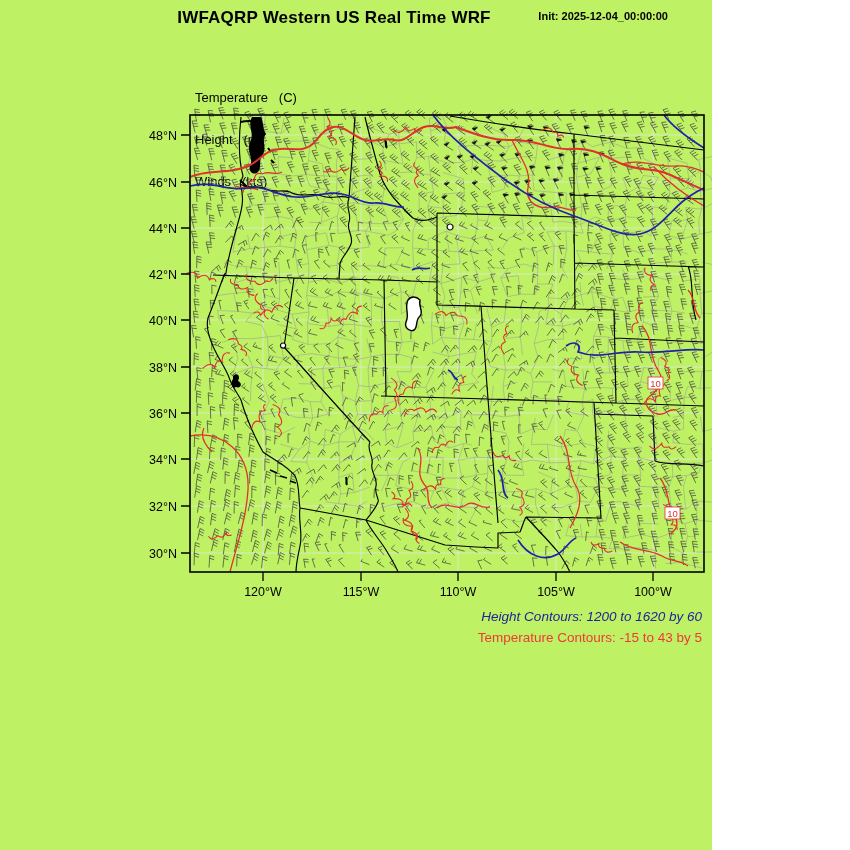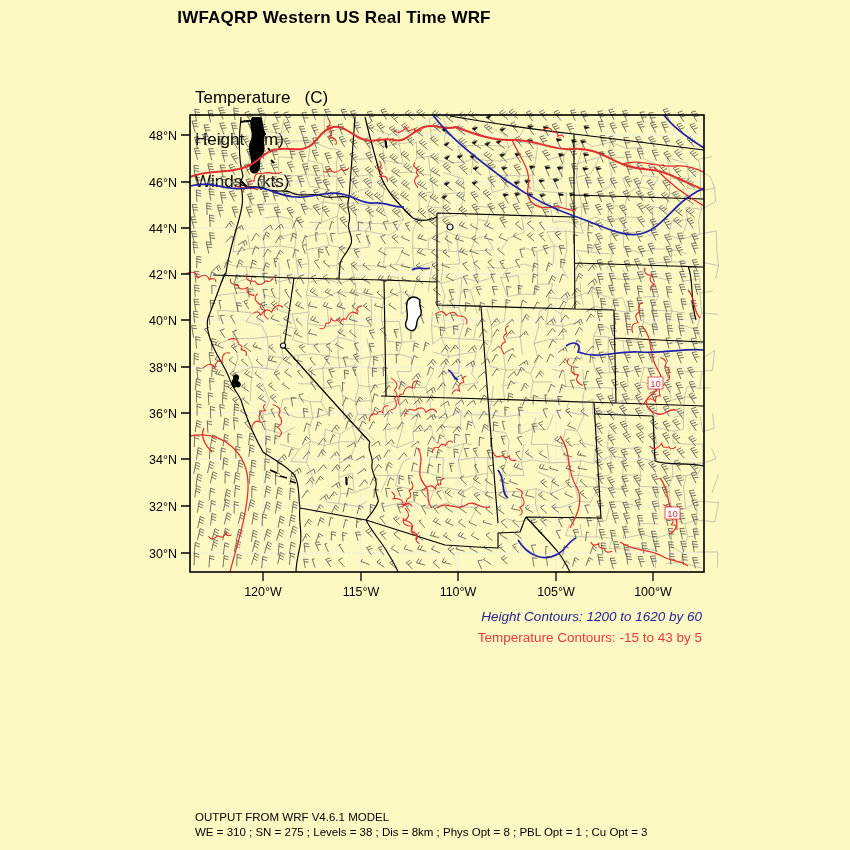--- a/index.html
+++ b/index.html
@@ -1,35 +1,36 @@
 <!DOCTYPE html>
 <html><head>
 <meta charset="utf-8">
 <style>
   html,body{margin:0;padding:0;background:#fff;}
-  #page{position:relative;width:850px;height:850px;background:#fef9c3;overflow:hidden;
+  #page{position:relative;width:712px;height:850px;background:#bef264;overflow:hidden;
         font-family:"Liberation Sans",sans-serif;color:#000;}
   .abs{position:absolute;}
   #title{top:8px;left:134px;width:400px;text-align:center;font-size:17px;font-weight:bold;letter-spacing:.2px;}
   #initblock{top:9px;left:436px;width:232px;text-align:right;font-size:11px;line-height:14px;}
   #initline{font-weight:bold;}
-  #legend{top:63px;left:195px;font-size:17px;line-height:14px;white-space:pre;}
+  #legend{top:63px;left:195px;font-size:13px;line-height:14px;white-space:pre;}
   #captions{left:300px;width:402px;text-align:right;font-size:13.5px;}
   #cap-height{top:609px;}
   #cap-temp{top:630px;}
   #footer{top:810px;left:195px;font-size:11.5px;line-height:15px;}
   svg{position:absolute;top:0;left:0;}
   text{font-family:"Liberation Sans",sans-serif;}
 </style>
 </head>
 <body>
 
 <div id="page">
   <div class="abs" id="title">IWFAQRP Western US Real Time WRF</div>
   <div class="abs" id="initblock">
+    <div id="initline">Init: 2025-12-04_00:00:00</div>
   </div>
   <div class="abs" id="legend">
     <div>Temperature   (C)</div>
     <div>Height   (m)</div>
     <div>Winds   (kts)</div>
   </div>
 
   <svg id="mapsvg" width="850" height="850" viewBox="0 0 850 850">
       <path d="M263,115L263,572M361,115L361,572M458,115L458,572M556,115L556,572M653,115L653,572M190,135L704,135M190,182L704,182M190,228L704,228M190,274L704,274M190,320L704,320M190,367L704,367M190,413L704,413M190,459L704,459M190,506L704,506M190,553L704,553" stroke="#e8e8e8" stroke-width="0.7" fill="none"></path>
       <path d="M223.6,262.7L234.4,265.9M217.1,295.6L233.7,293.3M217.3,310.4L238.0,311.4M222.1,342.4L233.0,338.4M232.9,252.2L249.8,248.6M234.4,265.9L245.9,266.6M231.9,284.1L248.3,278.5M233.7,293.3L254.5,291.6M238.0,311.4L252.4,313.1M233.0,338.4L251.8,338.7M233.0,374.2L252.7,367.0M252.5,113.8L266.1,114.2M254.1,129.5L262.6,130.9M248.5,147.2L266.0,144.7M250.2,157.3L261.2,162.5M251.5,186.5L267.4,187.4M249.6,205.5L263.7,204.2M249.8,248.6L264.4,247.4M245.9,266.6L264.2,269.4M252.4,313.1L264.6,306.4M245.8,321.6L261.8,325.3M251.8,338.7L267.3,337.0M252.7,367.0L266.7,368.7M262.6,130.9L281.0,133.3M265.5,173.7L278.8,173.9M267.4,187.4L276.5,191.8M263.7,204.2L277.5,203.7M264.6,218.0L278.0,216.2M264.4,247.4L279.9,246.0M264.5,276.9L279.7,281.6M264.0,294.7L279.6,299.0M264.6,306.4L277.5,310.0M267.3,337.0L280.3,335.6M268.9,355.5L283.5,358.3M266.7,368.7L276.1,370.1M262.8,414.8L280.2,411.7M265.7,429.0L281.6,433.8M281.0,133.3L291.1,126.0M278.6,141.1L297.7,141.1M278.1,156.7L293.5,157.8M278.8,173.9L291.7,176.0M276.5,191.8L296.6,193.0M278.0,216.2L292.0,219.2M281.1,236.6L296.3,232.9M279.9,246.0L294.7,248.1M279.7,281.6L298.7,277.3M277.5,310.0L292.0,314.2M277.0,324.3L296.3,328.9M283.5,358.3L298.7,355.3M282.9,399.2L297.6,398.3M280.2,411.7L296.0,417.3M281.6,433.8L295.2,427.1M280.0,444.0L299.1,449.5M297.7,141.1L310.4,140.9M291.7,176.0L305.8,174.6M295.7,200.9L310.6,209.3M297.0,265.2L308.9,263.7M292.0,314.2L309.1,312.0M292.4,339.5L308.0,344.4M298.7,355.3L312.1,353.6M298.4,383.6L310.6,384.0M297.6,398.3L310.3,401.7M296.0,417.3L312.7,418.0M299.1,449.5L310.1,441.1M290.7,461.5L306.7,462.3M312.8,131.1L324.6,134.2M310.4,140.9L328.8,148.3M308.3,160.5L322.3,163.8M305.8,174.6L324.1,176.0M309.8,186.1L327.5,189.9M310.6,209.3L323.1,201.8M309.0,222.3L321.4,222.4M305.6,236.7L326.0,232.9M306.6,249.7L329.1,245.5M308.5,282.4L325.8,279.0M306.5,295.3L324.7,298.1M307.6,323.6L328.9,326.4M308.0,344.4L329.2,343.7M312.1,353.6L329.4,356.3M311.8,370.1L322.8,368.2M310.6,384.0L324.1,388.4M310.3,401.7L321.1,401.8M312.7,418.0L328.0,414.1M310.1,441.1L324.3,445.5M324.6,134.2L340.3,127.9M328.8,148.3L338.8,149.5M324.1,176.0L337.1,176.3M323.1,201.8L339.8,204.6M321.4,222.4L337.4,216.1M329.1,245.5L339.7,247.4M327.9,265.8L336.9,265.5M325.8,279.0L340.4,283.5M324.7,298.1L337.9,291.8M328.9,326.4L343.3,324.3M329.2,343.7L337.8,337.0M329.4,356.3L338.4,358.0M322.8,368.2L339.7,367.7M324.1,388.4L339.8,385.5M325.2,429.3L340.4,434.0M324.3,445.5L338.6,442.0M325.7,501.9L338.5,503.6M343.9,113.4L355.0,119.2M339.8,204.6L353.6,202.7M338.1,233.6L356.9,230.7M339.7,247.4L356.6,248.6M340.4,283.5L354.5,277.5M337.9,291.8L356.2,292.7M343.3,324.3L354.7,324.7M337.8,337.0L355.0,341.6M338.4,358.0L357.5,359.4M339.7,367.7L354.3,365.7M342.8,395.7L355.2,401.4M340.4,434.0L352.4,426.0M338.6,442.0L356.6,441.6M339.7,462.9L350.9,457.2M338.7,477.6L352.2,472.9M340.7,493.8L354.3,492.6M338.5,503.6L358.3,506.4M352.0,159.8L371.2,158.4M354.1,176.5L369.7,174.9M351.4,193.4L372.1,186.7M353.6,202.7L368.2,205.3M357.2,221.9L371.4,223.5M356.9,230.7L365.5,231.0M356.6,248.6L369.1,247.1M351.2,266.3L370.1,265.5M354.5,277.5L367.3,280.0M356.2,292.7L371.0,296.7M354.7,324.7L371.1,327.0M357.5,359.4L371.2,356.7M358.5,385.5L369.0,386.8M355.2,401.4L371.9,400.6M357.5,414.2L371.4,414.9M352.4,426.0L365.6,430.9M354.3,492.6L369.8,487.0M358.3,506.4L367.2,501.3M368.5,126.9L389.1,134.5M368.9,140.6L382.9,146.7M368.2,205.3L381.8,204.7M371.4,223.5L389.1,223.8M365.5,231.0L388.3,235.2M370.1,265.5L383.5,267.0M371.0,296.7L384.0,298.9M371.2,356.7L382.1,354.6M368.0,367.8L385.7,368.3M369.0,386.8L388.2,382.5M371.4,414.9L388.5,414.3M374.3,475.2L388.3,475.5M389.1,134.5L398.7,130.5M382.9,146.7L399.1,143.8M383.6,160.4L403.1,163.9M389.1,223.8L403.5,219.0M388.3,235.2L395.5,231.4M385.1,248.0L403.9,247.7M383.5,267.0L396.2,264.2M388.3,276.2L398.1,277.6M384.0,298.9L401.1,291.5M381.7,321.5L399.5,321.5M387.3,341.3L402.0,342.4M382.1,354.6L398.7,354.2M388.2,382.5L400.4,381.8M383.8,404.4L399.6,399.5M385.3,430.1L403.0,425.5M386.4,441.9L396.9,448.0M388.3,475.5L397.8,475.0M381.4,507.3L402.7,502.3M398.7,130.5L414.8,132.5M399.1,143.8L416.5,141.9M399.3,172.8L411.1,171.9M396.2,264.2L413.9,268.3M401.1,291.5L412.4,296.6M401.3,314.1L413.4,305.8M402.0,342.4L415.4,340.9M398.7,354.2L411.4,357.5M397.0,371.5L411.2,371.8M400.4,381.8L411.8,387.6M400.3,413.0L418.0,415.7M396.9,448.0L413.8,441.1M402.9,461.9L410.7,457.9M395.6,485.8L417.4,490.7M402.7,502.3L414.1,501.8M416.7,157.7L428.5,156.5M411.1,171.9L430.6,175.2M419.0,194.3L433.5,191.7M417.9,218.0L430.1,220.8M412.6,248.0L428.1,249.3M413.9,268.3L433.0,261.5M411.8,387.6L425.8,387.2M412.9,431.9L431.8,428.8M412.9,470.9L428.5,473.1M417.4,490.7L433.7,490.8M414.1,501.8L427.1,508.4M429.2,118.5L442.2,115.4M430.6,130.7L446.7,127.1M428.5,156.5L447.3,163.0M427.7,206.2L443.3,208.3M430.1,220.8L443.3,217.0M428.3,239.2L445.9,231.1M428.1,249.3L449.4,251.3M429.8,278.3L441.0,283.5M431.5,325.5L444.9,328.7M432.7,344.1L441.5,337.5M432.6,352.0L449.0,356.5M430.1,415.8L446.9,418.2M433.7,440.8L448.7,448.1M429.9,456.8L443.2,457.7M428.5,473.1L442.8,478.0M433.7,490.8L440.9,487.0M427.1,508.4L448.7,502.7M446.7,127.1L463.8,126.5M447.3,163.0L463.7,162.2M442.8,172.6L463.1,178.6M442.9,193.9L464.4,192.6M443.3,217.0L456.5,215.5M445.9,231.1L456.3,235.4M449.4,251.3L458.4,251.7M443.0,264.8L460.0,263.9M441.0,283.5L461.8,277.5M442.3,306.5L458.9,307.7M444.9,328.7L464.0,323.2M441.5,337.5L458.9,338.7M449.0,356.5L459.5,354.5M441.9,372.0L458.9,373.3M446.9,418.2L461.0,410.7M441.1,426.4L460.6,427.7M448.7,448.1L464.0,443.5M442.8,478.0L462.0,478.0M440.9,487.0L464.1,490.9M448.7,502.7L460.4,507.0M457.9,146.1L473.3,145.6M463.7,162.2L473.0,158.6M456.3,235.4L474.9,239.4M458.4,251.7L470.6,251.1M461.8,277.5L478.9,281.7M460.8,292.2L470.5,290.7M458.9,338.7L473.7,339.5M459.5,354.5L476.3,351.7M459.8,385.6L478.5,382.5M456.9,398.3L474.1,398.3M464.0,443.5L471.7,444.9M458.3,460.3L474.5,457.3M462.0,478.0L476.3,475.0M464.1,490.9L472.5,486.7M460.4,507.0L476.9,507.4M473.3,145.6L493.4,145.5M473.0,158.6L486.8,160.5M476.0,206.2L491.4,207.5M478.0,219.7L487.1,221.1M474.9,239.4L486.1,235.8M470.6,251.1L493.7,250.0M478.9,281.7L493.9,276.9M473.7,339.5L491.8,341.4M474.1,398.3L491.5,401.5M470.7,415.0L489.0,414.5M474.5,457.3L487.9,457.7M476.3,475.0L487.7,473.4M472.5,486.7L485.8,493.0M486.6,125.7L504.3,134.4M493.4,145.5L509.0,147.1M486.8,160.5L500.7,161.1M490.5,176.8L506.4,175.0M492.1,192.4L504.3,189.2M487.7,267.3L508.2,268.5M491.7,327.4L504.0,321.7M490.4,366.5L505.5,370.2M491.5,401.5L504.8,401.4M489.0,414.5L503.9,416.9M487.7,430.0L505.7,432.7M487.9,457.7L507.6,457.0M485.8,493.0L506.8,491.9M509.0,147.1L516.9,141.5M500.7,161.1L522.7,156.5M506.4,175.0L519.3,175.9M509.0,238.0L524.2,232.6M508.2,268.5L523.7,264.0M500.7,278.0L518.2,275.6M507.3,296.7L520.6,294.2M505.2,338.5L520.2,336.7M505.5,370.2L521.5,369.6M503.0,386.3L517.3,382.3M503.9,416.9L518.8,414.9M507.6,457.0L521.4,462.4M501.6,475.0L524.0,475.5M506.8,491.9L521.5,491.3M505.1,518.5L518.4,521.9M516.9,141.5L537.5,145.1M522.7,156.5L536.1,157.7M519.3,175.9L532.5,175.0M521.5,216.2L530.6,219.1M522.9,247.2L536.8,251.7M523.7,264.0L537.8,268.1M520.6,294.2L535.5,294.3M521.5,369.6L530.6,373.6M520.5,433.9L533.2,428.6M521.4,462.4L532.7,460.0M521.5,491.3L536.1,488.6M518.4,521.9L539.5,517.1M534.1,190.7L553.9,192.3M533.3,205.8L550.1,203.0M536.8,251.7L554.1,245.8M537.5,284.0L552.9,284.0M539.0,312.0L549.1,306.0M534.1,343.6L547.7,339.7M533.1,381.9L552.3,381.9M530.5,397.4L548.7,398.9M533.2,428.6L547.3,429.9M531.4,444.5L547.3,444.2M532.7,460.0L549.3,462.9M537.9,471.8L552.9,478.5M536.1,488.6L550.3,493.8M539.5,517.1L551.5,522.0M547.2,160.0L563.9,155.5M547.7,178.9L561.2,179.1M553.9,192.3L566.4,192.8M552.9,222.2L562.8,221.3M546.8,231.9L565.8,231.1M554.1,245.8L566.8,248.9M548.2,297.8L568.1,299.2M549.1,306.0L560.9,314.0M545.7,324.1L562.5,326.2M547.7,339.7L563.7,338.9M551.9,369.3L563.8,372.0M548.7,398.9L568.9,401.1M547.3,444.2L561.3,446.9M549.3,462.9L568.5,462.3M550.3,493.8L567.8,486.0M553.3,507.6L561.5,507.6M569.3,147.7L584.3,141.5M565.9,208.9L582.1,206.9M562.8,221.3L580.6,224.4M565.8,231.1L583.2,233.2M568.1,299.2L581.0,294.8M562.5,326.2L578.6,322.3M562.8,358.2L582.1,358.6M566.1,386.2L584.5,388.4M568.9,401.1L582.4,403.1M566.1,411.8L584.1,415.0M565.6,429.4L577.2,430.9M561.3,446.9L583.7,443.2M568.5,462.3L580.8,460.6M569.5,476.2L578.6,475.1M567.8,486.0L575.5,486.8M561.5,507.6L578.0,501.0M565.8,535.7L582.0,537.0M584.3,141.5L592.6,146.6M577.7,163.3L599.4,157.2M576.5,177.3L590.8,173.8M580.6,224.4L595.2,217.0M576.6,250.4L590.5,252.0M582.9,266.2L597.9,262.7M581.0,294.8L591.6,291.6M584.5,388.4L598.7,387.4M582.4,403.1L593.0,399.4M583.7,443.2L595.9,446.3M580.8,460.6L593.5,463.6M578.6,475.1L594.8,478.5M575.5,486.8L598.3,486.7M578.0,501.0L590.7,502.4M582.0,537.0L596.0,536.9M592.6,146.6L610.4,142.0M595.0,193.2L611.4,186.0M595.2,217.0L608.0,221.4M590.5,252.0L612.6,254.3M591.6,291.6L614.5,299.4M594.5,306.3L610.6,309.7M599.2,324.0L610.2,329.3M593.7,336.2L608.4,337.0M592.5,359.3L608.2,351.8M596.3,373.5L609.7,372.8M598.7,387.4L612.6,388.2M592.4,412.4L606.5,411.0M593.5,463.6L611.2,456.0M594.8,478.5L610.1,474.7M598.3,486.7L608.7,488.2M598.0,516.9L605.7,521.5M596.0,536.9L612.7,538.3M610.4,142.0L626.5,148.5M608.6,158.7L625.6,157.0M608.5,205.8L624.8,206.0M608.0,221.4L625.6,216.9M609.8,234.8L623.1,233.8M610.4,278.4L628.7,279.8M614.5,299.4L622.6,297.2M610.6,309.7L628.0,312.2M608.4,337.0L622.7,340.8M609.7,372.8L626.6,372.3M612.6,388.2L628.3,386.0M612.1,404.0L622.2,400.4M606.5,411.0L625.0,415.5M607.6,447.4L625.4,448.5M611.2,456.0L624.1,457.8M608.7,488.2L623.4,489.4M611.6,501.8L620.9,501.7M609.0,548.6L628.4,549.0M626.5,148.5L641.9,147.5M628.0,192.8L638.6,186.9M625.6,216.9L637.4,217.5M623.1,233.8L643.8,230.9M623.6,247.4L639.6,252.8M628.7,279.8L642.8,277.9M628.0,312.2L642.4,308.5M622.7,340.8L636.7,342.1M626.6,372.3L643.9,367.6M622.2,400.4L636.2,399.0M625.4,448.5L641.5,447.6M622.6,474.7L640.9,475.2M620.9,501.7L639.3,506.8M623.2,538.3L641.3,534.5M628.4,549.0L636.3,547.6M643.4,158.5L654.8,163.8M643.0,175.5L658.4,177.2M638.6,186.9L651.8,189.3M643.8,230.9L650.7,236.1M639.6,252.8L655.2,248.9M643.1,297.0L658.6,296.3M643.5,321.7L657.7,328.5M643.9,367.6L658.3,368.6M640.7,381.5L651.1,384.6M638.2,457.2L651.3,460.7M639.0,486.3L657.1,487.2M637.2,523.3L658.8,524.0M641.3,534.5L657.0,538.0M636.3,547.6L655.3,550.4M651.8,206.6L665.6,208.9M655.2,248.9L671.4,249.2M655.4,262.9L671.7,262.0M652.4,276.1L671.4,281.1M651.0,310.0L672.0,311.1M658.4,358.8L669.3,352.4M653.4,426.5L673.8,431.2M651.3,460.7L672.3,463.2M657.8,479.0L672.8,476.5M657.1,487.2L668.8,486.9M657.0,538.0L671.6,533.0M667.4,157.8L687.0,163.2M670.4,178.1L688.6,178.6M669.4,194.2L687.8,187.8M671.7,221.2L687.7,219.8M669.0,235.6L681.4,239.3M671.4,249.2L687.5,253.9M671.7,262.0L687.2,262.0M672.0,311.1L684.9,313.0M670.4,342.2L688.5,341.7M670.3,400.6L684.4,397.0M672.8,417.5L683.4,415.1M673.8,431.2L683.6,429.0M673.0,442.7L687.4,444.3M672.3,463.2L689.1,463.2M672.8,476.5L686.5,475.5M671.3,508.4L685.8,509.1M665.7,515.9L684.9,523.7M671.2,547.0L683.1,553.2M665.5,563.5L681.4,562.5M688.6,178.6L700.5,170.9M687.8,187.8L700.5,191.3M685.6,207.4L701.5,209.3M681.4,239.3L699.7,234.1M681.8,281.2L699.9,279.0M681.2,325.0L696.1,329.3M688.5,341.7L702.4,343.5M681.9,371.8L702.0,371.3M687.5,386.7L699.8,388.4M684.4,397.0L697.3,398.2M687.4,444.3L702.9,444.0M689.1,463.2L702.9,463.1M686.5,475.5L698.3,473.0M685.8,509.1L697.1,501.1M684.9,523.7L696.5,520.1M687.6,536.5L695.7,536.2M681.4,562.5L702.6,568.3M698.8,159.3L712.0,156.5M700.5,170.9L710.7,177.1M700.5,191.3L714.5,187.9M701.5,209.3L715.6,201.8M699.7,234.1L716.1,230.8M701.8,262.2L718.5,265.7M700.0,293.5L712.5,290.8M701.7,313.0L718.2,314.3M702.3,358.6L714.7,350.6M702.0,371.3L712.4,370.2M699.8,388.4L711.0,387.6M702.6,431.8L714.2,428.3M702.9,463.1L716.0,458.7M697.1,501.1L718.7,502.6M696.5,520.1L714.8,521.8M696.5,552.1L717.8,551.9M217.3,310.4L219.5,320.6M236.3,230.5L232.9,252.2M233.7,293.3L238.0,311.4M235.9,328.9L233.0,338.4M233.0,338.4L237.9,358.3M237.9,358.3L233.0,374.2M252.5,113.8L254.1,129.5M254.1,129.5L248.5,147.2M250.2,157.3L246.0,172.7M246.0,172.7L251.5,186.5M251.5,186.5L249.6,205.5M247.7,234.9L249.8,248.6M245.9,266.6L248.3,278.5M248.3,278.5L254.5,291.6M252.4,313.1L245.8,321.6M247.7,354.7L252.7,367.0M252.7,367.0L250.9,385.8M250.9,385.8L250.4,401.2M266.1,114.2L262.6,130.9M262.6,130.9L266.0,144.7M267.4,187.4L263.7,204.2M263.3,234.9L264.4,247.4M264.4,247.4L264.2,269.4M264.2,269.4L264.5,276.9M264.0,294.7L264.6,306.4M261.8,325.3L267.3,337.0M267.3,337.0L268.9,355.5M268.9,355.5L266.7,368.7M262.6,383.4L269.4,401.1M269.4,401.1L262.8,414.8M262.8,414.8L265.7,429.0M265.7,429.0L265.8,448.2M284.2,118.0L281.0,133.3M278.1,156.7L278.8,173.9M277.5,203.7L278.0,216.2M278.0,216.2L281.1,236.6M281.1,236.6L279.9,246.0M278.8,261.9L279.7,281.6M279.7,281.6L279.6,299.0M279.6,299.0L277.5,310.0M280.3,335.6L283.5,358.3M283.5,358.3L276.1,370.1M282.9,399.2L280.2,411.7M296.6,193.0L295.7,200.9M292.0,219.2L296.3,232.9M296.3,232.9L294.7,248.1M294.7,248.1L297.0,265.2M297.0,265.2L298.7,277.3M298.7,277.3L291.3,292.9M292.0,314.2L296.3,328.9M296.3,328.9L292.4,339.5M298.7,355.3L296.7,367.7M299.1,449.5L290.7,461.5M310.4,140.9L308.3,160.5M308.3,160.5L305.8,174.6M305.8,174.6L309.8,186.1M305.6,236.7L306.6,249.7M306.6,249.7L308.9,263.7M308.9,263.7L308.5,282.4M308.5,282.4L306.5,295.3M306.5,295.3L309.1,312.0M309.1,312.0L307.6,323.6M307.6,323.6L308.0,344.4M311.8,370.1L310.6,384.0M310.3,401.7L312.7,418.0M312.7,418.0L308.6,428.2M308.6,428.2L310.1,441.1M310.1,441.1L306.7,462.3M306.7,462.3L313.6,479.0M313.6,479.0L311.7,487.7M324.0,113.6L324.6,134.2M322.3,163.8L324.1,176.0M324.1,176.0L327.5,189.9M327.5,189.9L323.1,201.8M323.1,201.8L321.4,222.4M326.0,232.9L329.1,245.5M327.4,308.5L328.9,326.4M329.2,343.7L329.4,356.3M329.4,356.3L322.8,368.2M322.8,368.2L324.1,388.4M324.1,388.4L321.1,401.8M321.1,401.8L328.0,414.1M325.2,429.3L324.3,445.5M324.3,445.5L321.9,456.5M338.8,149.5L336.3,163.9M336.3,163.9L337.1,176.3M337.1,176.3L336.5,194.2M336.5,194.2L339.8,204.6M339.8,204.6L337.4,216.1M337.4,216.1L338.1,233.6M339.7,247.4L336.9,265.5M336.9,265.5L340.4,283.5M337.9,291.8L343.2,311.3M343.2,311.3L343.3,324.3M343.3,324.3L337.8,337.0M337.8,337.0L338.4,358.0M338.4,358.0L339.7,367.7M339.8,385.5L342.8,395.7M342.8,395.7L343.8,418.2M340.4,434.0L338.6,442.0M338.6,442.0L339.7,462.9M339.7,462.9L338.7,477.6M338.7,477.6L340.7,493.8M340.7,493.8L338.5,503.6M355.0,119.2L353.7,126.4M352.0,159.8L354.1,176.5M354.1,176.5L351.4,193.4M353.6,202.7L357.2,221.9M351.2,266.3L354.5,277.5M354.5,277.5L356.2,292.7M356.2,292.7L352.8,310.4M352.8,310.4L354.7,324.7M354.7,324.7L355.0,341.6M355.0,341.6L357.5,359.4M357.5,359.4L354.3,365.7M354.3,365.7L358.5,385.5M358.5,385.5L355.2,401.4M355.2,401.4L357.5,414.2M357.5,414.2L352.4,426.0M352.4,426.0L356.6,441.6M356.6,441.6L350.9,457.2M352.2,472.9L354.3,492.6M368.5,126.9L368.9,140.6M368.9,140.6L371.2,158.4M369.7,174.9L372.1,186.7M368.2,205.3L371.4,223.5M371.4,223.5L365.5,231.0M365.5,231.0L369.1,247.1M371.0,296.7L371.7,311.3M371.7,311.3L371.1,327.0M366.6,338.3L371.2,356.7M371.2,356.7L368.0,367.8M368.0,367.8L369.0,386.8M369.0,386.8L371.9,400.6M371.9,400.6L371.4,414.9M365.6,430.9L374.2,440.6M389.1,134.5L382.9,146.7M382.9,146.7L383.6,160.4M383.6,160.4L386.3,170.8M384.2,188.9L381.8,204.7M381.8,204.7L389.1,223.8M385.1,248.0L383.5,267.0M384.0,298.9L381.7,309.2M381.7,309.2L381.7,321.5M381.7,321.5L387.3,341.3M382.1,354.6L385.7,368.3M385.7,368.3L388.2,382.5M388.2,382.5L383.8,404.4M383.8,404.4L388.5,414.3M388.5,414.3L385.3,430.1M385.3,430.1L386.4,441.9M385.7,463.3L388.3,475.5M388.3,475.5L381.2,491.8M398.7,130.5L399.1,143.8M399.1,143.8L403.1,163.9M397.8,205.4L403.5,219.0M403.5,219.0L395.5,231.4M403.9,247.7L396.2,264.2M398.1,277.6L401.1,291.5M401.1,291.5L401.3,314.1M399.5,321.5L402.0,342.4M402.0,342.4L398.7,354.2M397.0,371.5L400.4,381.8M400.4,381.8L399.6,399.5M399.6,399.5L400.3,413.0M400.3,413.0L403.0,425.5M403.0,425.5L396.9,448.0M402.9,461.9L397.8,475.0M397.8,475.0L395.6,485.8M416.5,141.9L416.7,157.7M416.7,157.7L411.1,171.9M419.0,194.3L419.2,209.0M417.9,218.0L413.0,230.6M413.0,230.6L412.6,248.0M412.6,248.0L413.9,268.3M417.9,276.4L412.4,296.6M413.4,305.8L418.7,328.6M411.4,357.5L411.2,371.8M411.8,387.6L416.0,403.5M416.0,403.5L418.0,415.7M418.0,415.7L412.9,431.9M412.9,431.9L413.8,441.1M417.4,490.7L414.1,501.8M429.2,118.5L430.6,130.7M430.6,130.7L432.0,142.3M428.5,156.5L430.6,175.2M430.6,175.2L433.5,191.7M433.5,191.7L427.7,206.2M427.7,206.2L430.1,220.8M428.3,239.2L428.1,249.3M433.0,261.5L429.8,278.3M429.8,278.3L428.5,291.6M432.4,312.0L431.5,325.5M431.5,325.5L432.7,344.1M433.6,370.9L425.8,387.2M425.8,387.2L430.3,401.3M430.3,401.3L430.1,415.8M431.8,428.8L433.7,440.8M429.9,456.8L428.5,473.1M433.7,490.8L427.1,508.4M442.2,115.4L446.7,127.1M446.7,127.1L444.1,141.0M442.9,193.9L443.3,208.3M443.3,208.3L443.3,217.0M445.9,231.1L449.4,251.3M443.0,264.8L441.0,283.5M441.0,283.5L444.8,296.3M444.8,296.3L442.3,306.5M442.3,306.5L444.9,328.7M444.9,328.7L441.5,337.5M441.5,337.5L449.0,356.5M449.0,356.5L441.9,372.0M441.9,372.0L444.4,385.1M444.4,385.1L443.7,401.8M443.7,401.8L446.9,418.2M446.9,418.2L441.1,426.4M441.1,426.4L448.7,448.1M443.2,457.7L442.8,478.0M440.9,487.0L448.7,502.7M457.9,146.1L463.7,162.2M463.1,178.6L464.4,192.6M464.4,192.6L461.3,206.8M461.3,206.8L456.5,215.5M456.3,235.4L458.4,251.7M458.4,251.7L460.0,263.9M461.8,277.5L460.8,292.2M460.8,292.2L458.9,307.7M458.9,307.7L464.0,323.2M464.0,323.2L458.9,338.7M458.9,338.7L459.5,354.5M459.5,354.5L458.9,373.3M461.0,410.7L460.6,427.7M464.0,443.5L458.3,460.3M458.3,460.3L462.0,478.0M464.1,490.9L460.4,507.0M473.0,158.6L471.3,173.1M476.0,206.2L478.0,219.7M478.0,219.7L474.9,239.4M474.9,239.4L470.6,251.1M470.6,251.1L473.8,261.4M473.8,261.4L478.9,281.7M478.9,281.7L470.5,290.7M470.5,290.7L477.5,314.1M476.6,323.0L473.7,339.5M476.3,351.7L471.7,374.0M471.7,374.0L478.5,382.5M470.7,415.0L474.9,428.5M474.5,457.3L476.3,475.0M476.3,475.0L472.5,486.7M476.9,507.4L470.7,519.6M486.8,160.5L490.5,176.8M490.5,176.8L492.1,192.4M491.4,207.5L487.1,221.1M486.1,235.8L493.7,250.0M487.7,267.3L493.9,276.9M486.8,308.0L491.7,327.4M491.7,327.4L491.8,341.4M491.8,341.4L486.5,354.9M486.5,354.9L490.4,366.5M493.4,385.5L491.5,401.5M491.5,401.5L489.0,414.5M489.0,414.5L487.7,430.0M489.0,448.6L487.9,457.7M487.9,457.7L487.7,473.4M487.7,473.4L485.8,493.0M485.8,493.0L490.8,501.4M504.3,134.4L509.0,147.1M509.0,147.1L500.7,161.1M506.4,175.0L504.3,189.2M503.7,201.0L503.2,219.8M509.0,238.0L501.2,249.8M508.2,268.5L500.7,278.0M500.7,278.0L507.3,296.7M506.1,306.6L504.0,321.7M503.4,353.0L505.5,370.2M505.5,370.2L503.0,386.3M503.0,386.3L504.8,401.4M505.7,432.7L509.1,441.3M509.1,441.3L507.6,457.0M507.6,457.0L501.6,475.0M501.6,475.0L506.8,491.9M524.4,127.2L516.9,141.5M519.3,175.9L517.4,193.5M521.5,216.2L524.2,232.6M518.2,275.6L520.6,294.2M521.9,308.9L521.3,325.3M521.3,325.3L520.2,336.7M520.2,336.7L522.6,355.0M521.0,403.0L518.8,414.9M518.8,414.9L520.5,433.9M523.8,443.5L521.4,462.4M521.4,462.4L524.0,475.5M521.5,491.3L521.7,505.8M537.5,145.1L536.1,157.7M536.1,157.7L532.5,175.0M532.5,175.0L534.1,190.7M533.3,205.8L530.6,219.1M536.8,251.7L537.8,268.1M537.8,268.1L537.5,284.0M537.5,284.0L535.5,294.3M539.0,312.0L538.6,326.9M538.6,326.9L534.1,343.6M534.1,343.6L538.0,357.8M538.0,357.8L530.6,373.6M530.6,373.6L533.1,381.9M533.1,381.9L530.5,397.4M535.4,417.8L533.2,428.6M533.2,428.6L531.4,444.5M536.1,488.6L535.4,504.1M535.4,504.1L539.5,517.1M550.1,203.0L552.9,222.2M546.8,231.9L554.1,245.8M554.1,245.8L553.3,263.9M552.9,284.0L548.2,297.8M548.2,297.8L549.1,306.0M549.1,306.0L545.7,324.1M553.4,414.9L547.3,429.9M547.3,444.2L549.3,462.9M552.9,478.5L550.3,493.8M569.3,147.7L563.9,155.5M563.9,155.5L561.2,179.1M566.4,192.8L565.9,208.9M565.8,231.1L566.8,248.9M566.8,248.9L562.5,268.5M562.5,268.5L567.8,278.7M568.1,299.2L560.9,314.0M560.9,314.0L562.5,326.2M562.5,326.2L563.7,338.9M563.8,372.0L566.1,386.2M568.9,401.1L566.1,411.8M565.6,429.4L561.3,446.9M561.3,446.9L568.5,462.3M568.5,462.3L569.5,476.2M569.5,476.2L567.8,486.0M569.2,523.9L565.8,535.7M584.3,141.5L577.7,163.3M577.7,163.3L576.5,177.3M576.5,177.3L577.9,186.9M577.9,186.9L582.1,206.9M582.1,206.9L580.6,224.4M580.6,224.4L583.2,233.2M576.6,250.4L582.9,266.2M580.0,282.1L581.0,294.8M581.0,294.8L583.5,305.7M577.6,340.7L582.1,358.6M582.8,369.3L584.5,388.4M584.5,388.4L582.4,403.1M582.4,403.1L584.1,415.0M584.1,415.0L577.2,430.9M577.2,430.9L583.7,443.2M580.8,460.6L578.6,475.1M578.6,475.1L575.5,486.8M575.5,486.8L578.0,501.0M580.3,523.7L582.0,537.0M599.4,157.2L590.8,173.8M597.5,238.4L590.5,252.0M594.9,283.8L591.6,291.6M591.6,291.6L594.5,306.3M599.2,324.0L593.7,336.2M593.7,336.2L592.5,359.3M592.5,359.3L596.3,373.5M593.0,399.4L592.4,412.4M592.4,412.4L598.5,433.6M595.9,446.3L593.5,463.6M594.8,478.5L598.3,486.7M598.3,486.7L590.7,502.4M598.0,516.9L596.0,536.9M610.4,142.0L608.6,158.7M608.6,158.7L611.4,173.4M611.4,173.4L611.4,186.0M608.5,205.8L608.0,221.4M609.8,234.8L612.6,254.3M612.6,254.3L606.8,269.0M610.4,278.4L614.5,299.4M614.5,299.4L610.6,309.7M608.4,337.0L608.2,351.8M608.2,351.8L609.7,372.8M612.6,388.2L612.1,404.0M608.8,430.6L607.6,447.4M607.6,447.4L611.2,456.0M611.2,456.0L610.1,474.7M611.6,501.8L605.7,521.5M612.7,538.3L609.0,548.6M622.7,177.4L628.0,192.8M628.0,192.8L624.8,206.0M624.8,206.0L625.6,216.9M625.6,216.9L623.1,233.8M623.1,233.8L623.6,247.4M622.4,269.0L628.7,279.8M622.6,297.2L628.0,312.2M628.0,312.2L625.4,322.6M622.7,340.8L624.8,355.2M626.6,372.3L628.3,386.0M622.2,400.4L625.0,415.5M625.0,415.5L627.3,434.3M625.4,448.5L624.1,457.8M624.1,457.8L622.6,474.7M622.6,474.7L623.4,489.4M627.0,519.1L623.2,538.3M641.9,147.5L643.4,158.5M643.0,175.5L638.6,186.9M638.6,186.9L642.6,200.5M643.4,267.4L642.8,277.9M642.4,308.5L643.5,321.7M643.5,321.7L636.7,342.1M643.9,367.6L640.7,381.5M640.7,381.5L636.2,399.0M636.2,399.0L644.4,411.2M641.5,447.6L638.2,457.2M638.2,457.2L640.9,475.2M640.9,475.2L639.0,486.3M639.0,486.3L639.3,506.8M637.2,523.3L641.3,534.5M658.4,177.2L651.8,189.3M651.8,206.6L653.1,222.7M653.1,222.7L650.7,236.1M652.4,276.1L658.6,296.3M658.6,296.3L651.0,310.0M651.0,310.0L657.7,328.5M658.4,358.8L658.3,368.6M651.1,384.6L655.7,396.1M655.7,396.1L657.3,417.3M653.4,426.5L657.7,448.2M651.3,460.7L657.8,479.0M657.1,487.2L659.1,509.2M657.0,538.0L655.3,550.4M655.3,550.4L655.5,568.4M667.4,157.8L670.4,178.1M670.4,178.1L669.4,194.2M669.4,194.2L665.6,208.9M671.7,221.2L669.0,235.6M671.4,249.2L671.7,262.0M668.6,295.5L672.0,311.1M672.0,311.1L668.7,324.7M670.1,387.3L670.3,400.6M673.8,431.2L673.0,442.7M672.3,463.2L672.8,476.5M672.8,476.5L668.8,486.9M668.8,486.9L671.3,508.4M671.3,508.4L665.7,515.9M671.6,533.0L671.2,547.0M687.0,163.2L688.6,178.6M688.6,178.6L687.8,187.8M685.6,207.4L687.7,219.8M687.7,219.8L681.4,239.3M687.5,386.7L684.4,397.0M684.4,397.0L683.4,415.1M683.4,415.1L683.6,429.0M686.5,475.5L683.4,487.2M683.4,487.2L685.8,509.1M684.9,523.7L687.6,536.5M687.6,536.5L683.1,553.2M683.1,553.2L681.4,562.5M698.8,159.3L700.5,170.9M700.5,170.9L700.5,191.3M700.5,191.3L701.5,209.3M701.5,209.3L698.7,220.5M698.7,220.5L699.7,234.1M699.9,279.0L700.0,293.5M700.0,293.5L701.7,313.0M701.7,313.0L696.1,329.3M696.1,329.3L702.4,343.5M702.0,371.3L699.8,388.4M700.4,416.8L702.6,431.8M702.9,444.0L702.9,463.1M702.9,463.1L698.3,473.0M697.1,501.1L696.5,520.1M696.5,520.1L695.7,536.2M710.7,177.1L714.5,187.9M714.5,187.9L715.6,201.8M716.1,230.8L717.0,252.4M717.0,252.4L718.5,265.7M718.5,265.7L715.7,278.9M714.7,350.6L712.4,370.2M712.6,413.4L714.2,428.3M711.6,448.3L716.0,458.7M718.6,474.2L712.0,492.7M718.7,502.6L714.8,521.8M717.8,551.9L717.4,567.8" stroke="#9a9a9a" stroke-width="0.55" fill="none"></path>
@@ -70,17 +71,13 @@
       <text x="458" y="596" text-anchor="middle" font-size="12.5" fill="#000">110°W</text>
       <text x="556" y="596" text-anchor="middle" font-size="12.5" fill="#000">105°W</text>
       <text x="653" y="596" text-anchor="middle" font-size="12.5" fill="#000">100°W</text>
     </svg>
 
   <div class="abs" id="captions">
     <div class="abs" id="cap-height" style="width: 402px; color: rgb(34, 34, 154); font-style: italic;">Height Contours: 1200 to 1620 by 60</div>
     <div class="abs" id="cap-temp" style="width: 402px; color: rgb(240, 56, 56);">Temperature Contours: -15 to 43 by 5</div>
   </div>
 
-  <div class="abs" id="footer">
-    <div>OUTPUT FROM WRF V4.6.1 MODEL</div>
-    <div>WE = 310 ; SN = 275 ; Levels = 38 ; Dis = 8km ; Phys Opt = 8 ; PBL Opt = 1 ; Cu Opt = 3</div>
-  </div>
 </div>
 
 </body></html>

